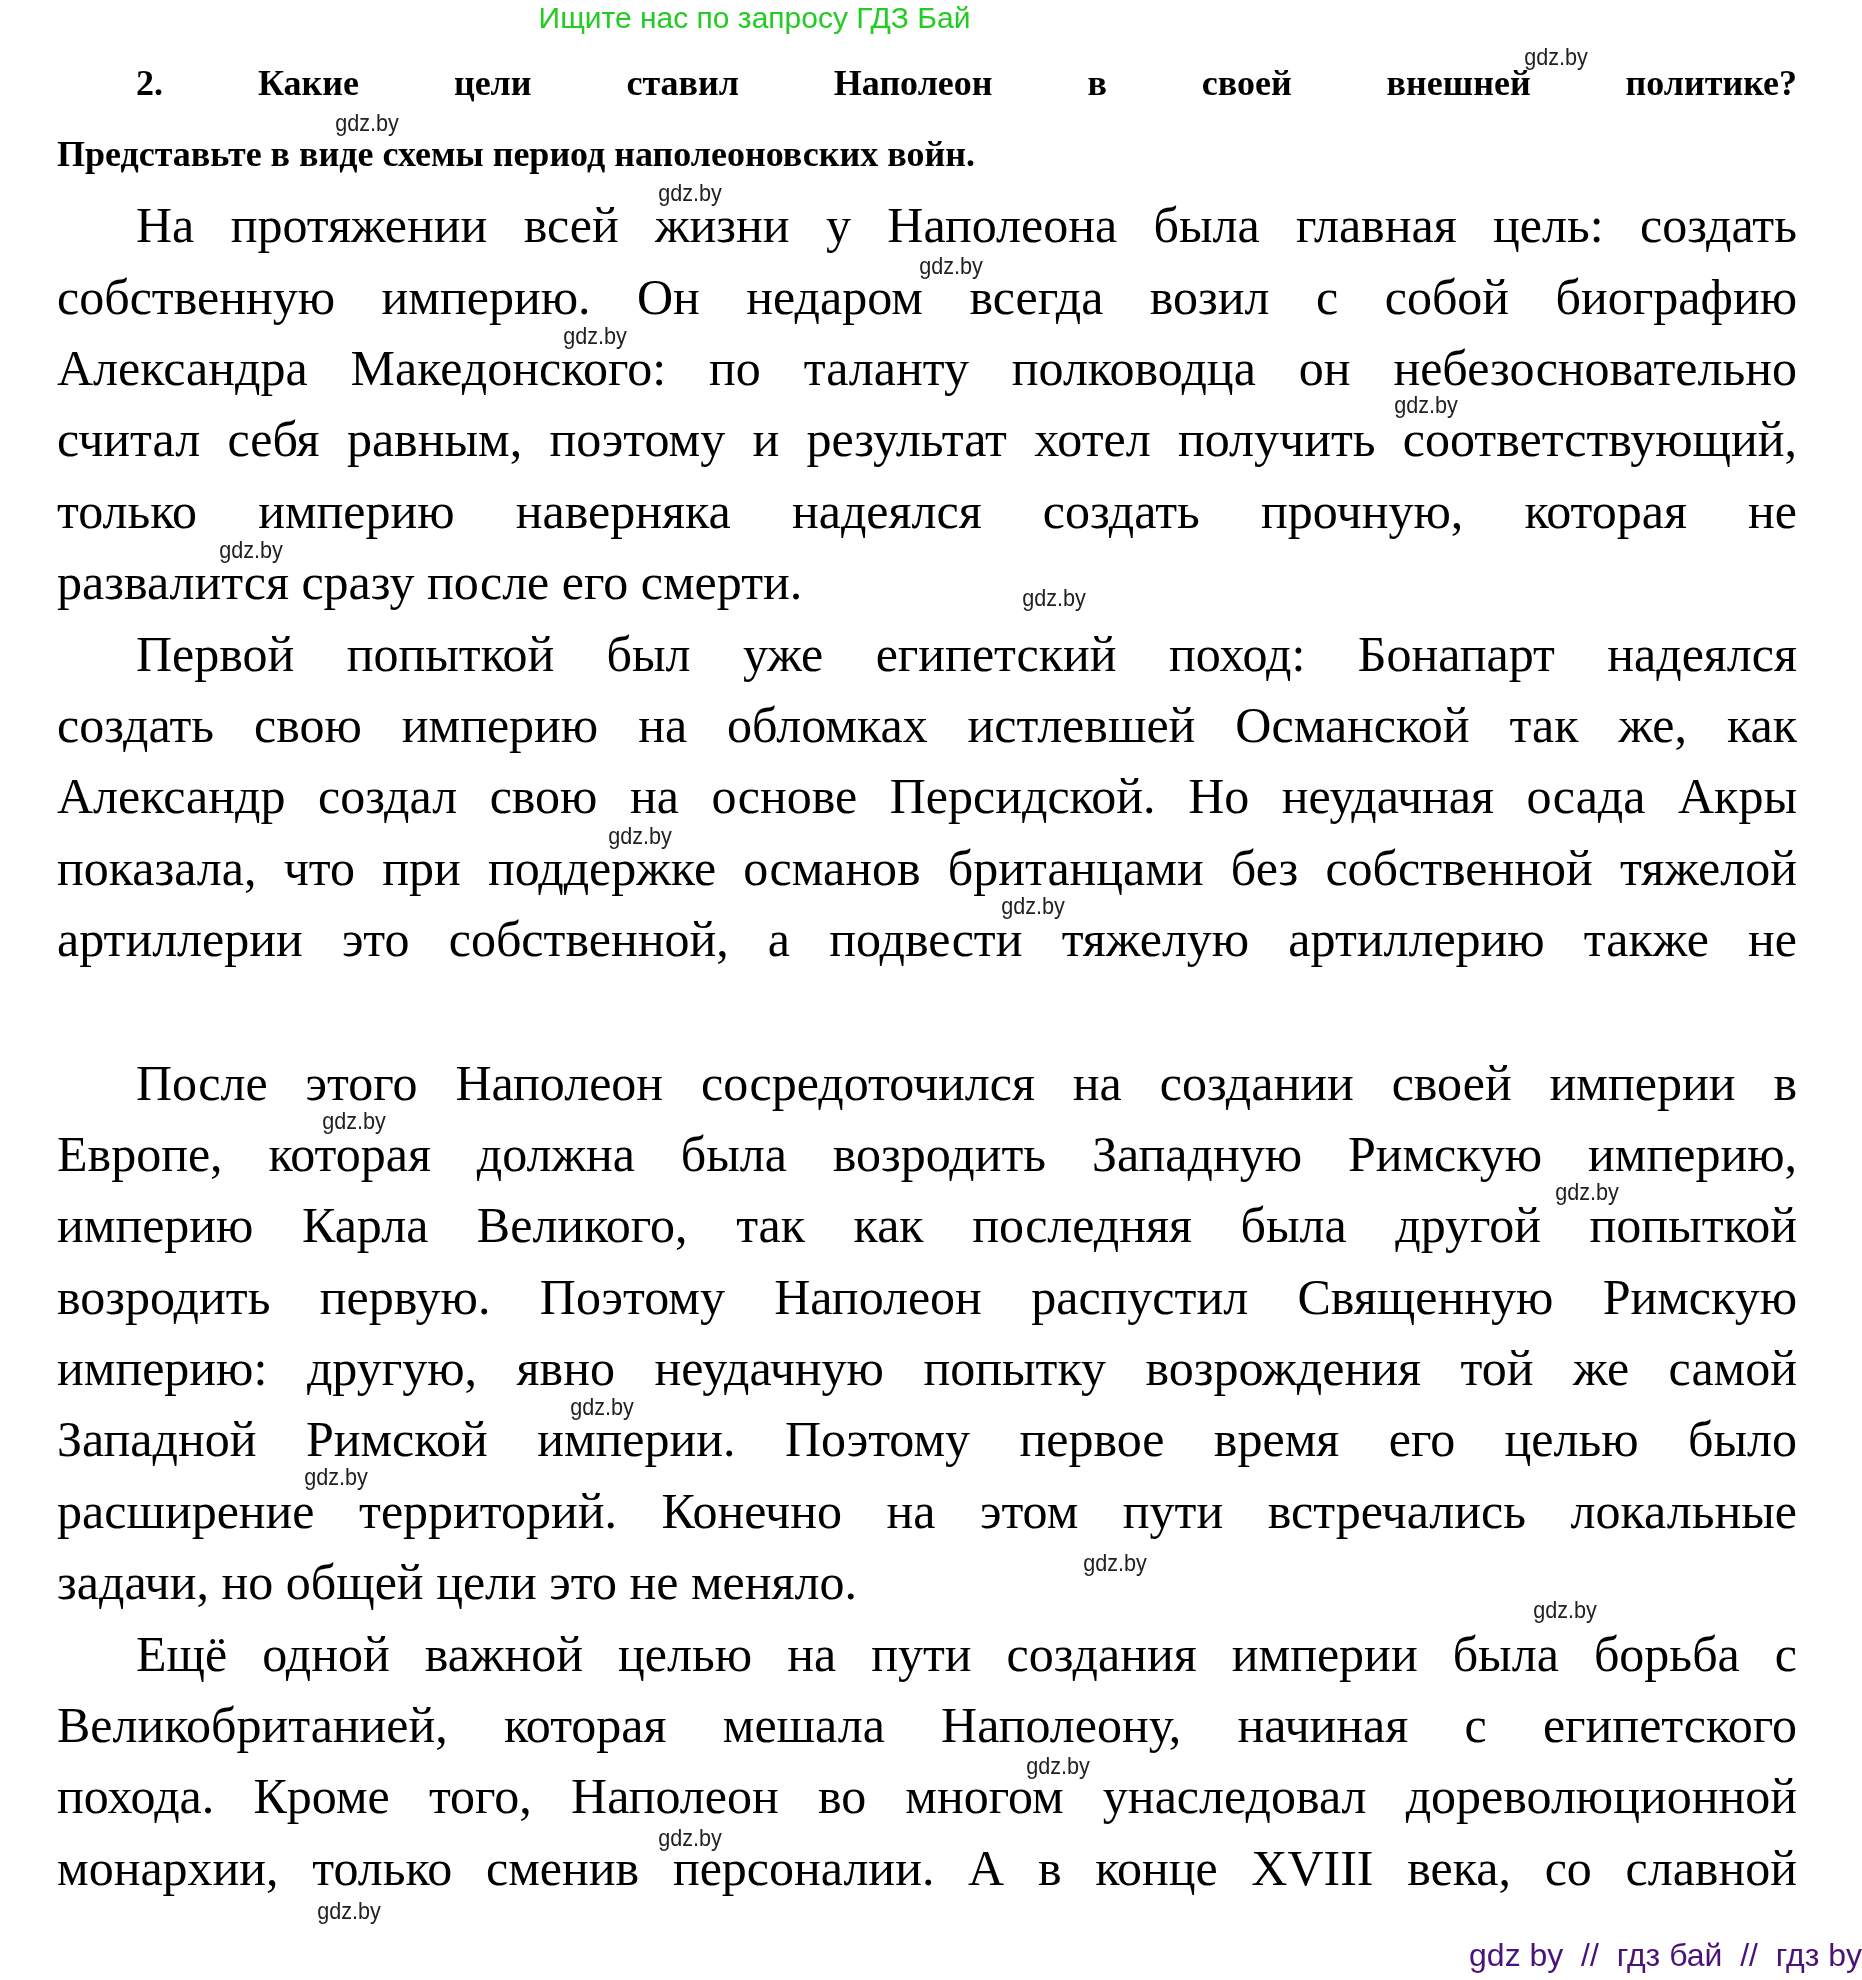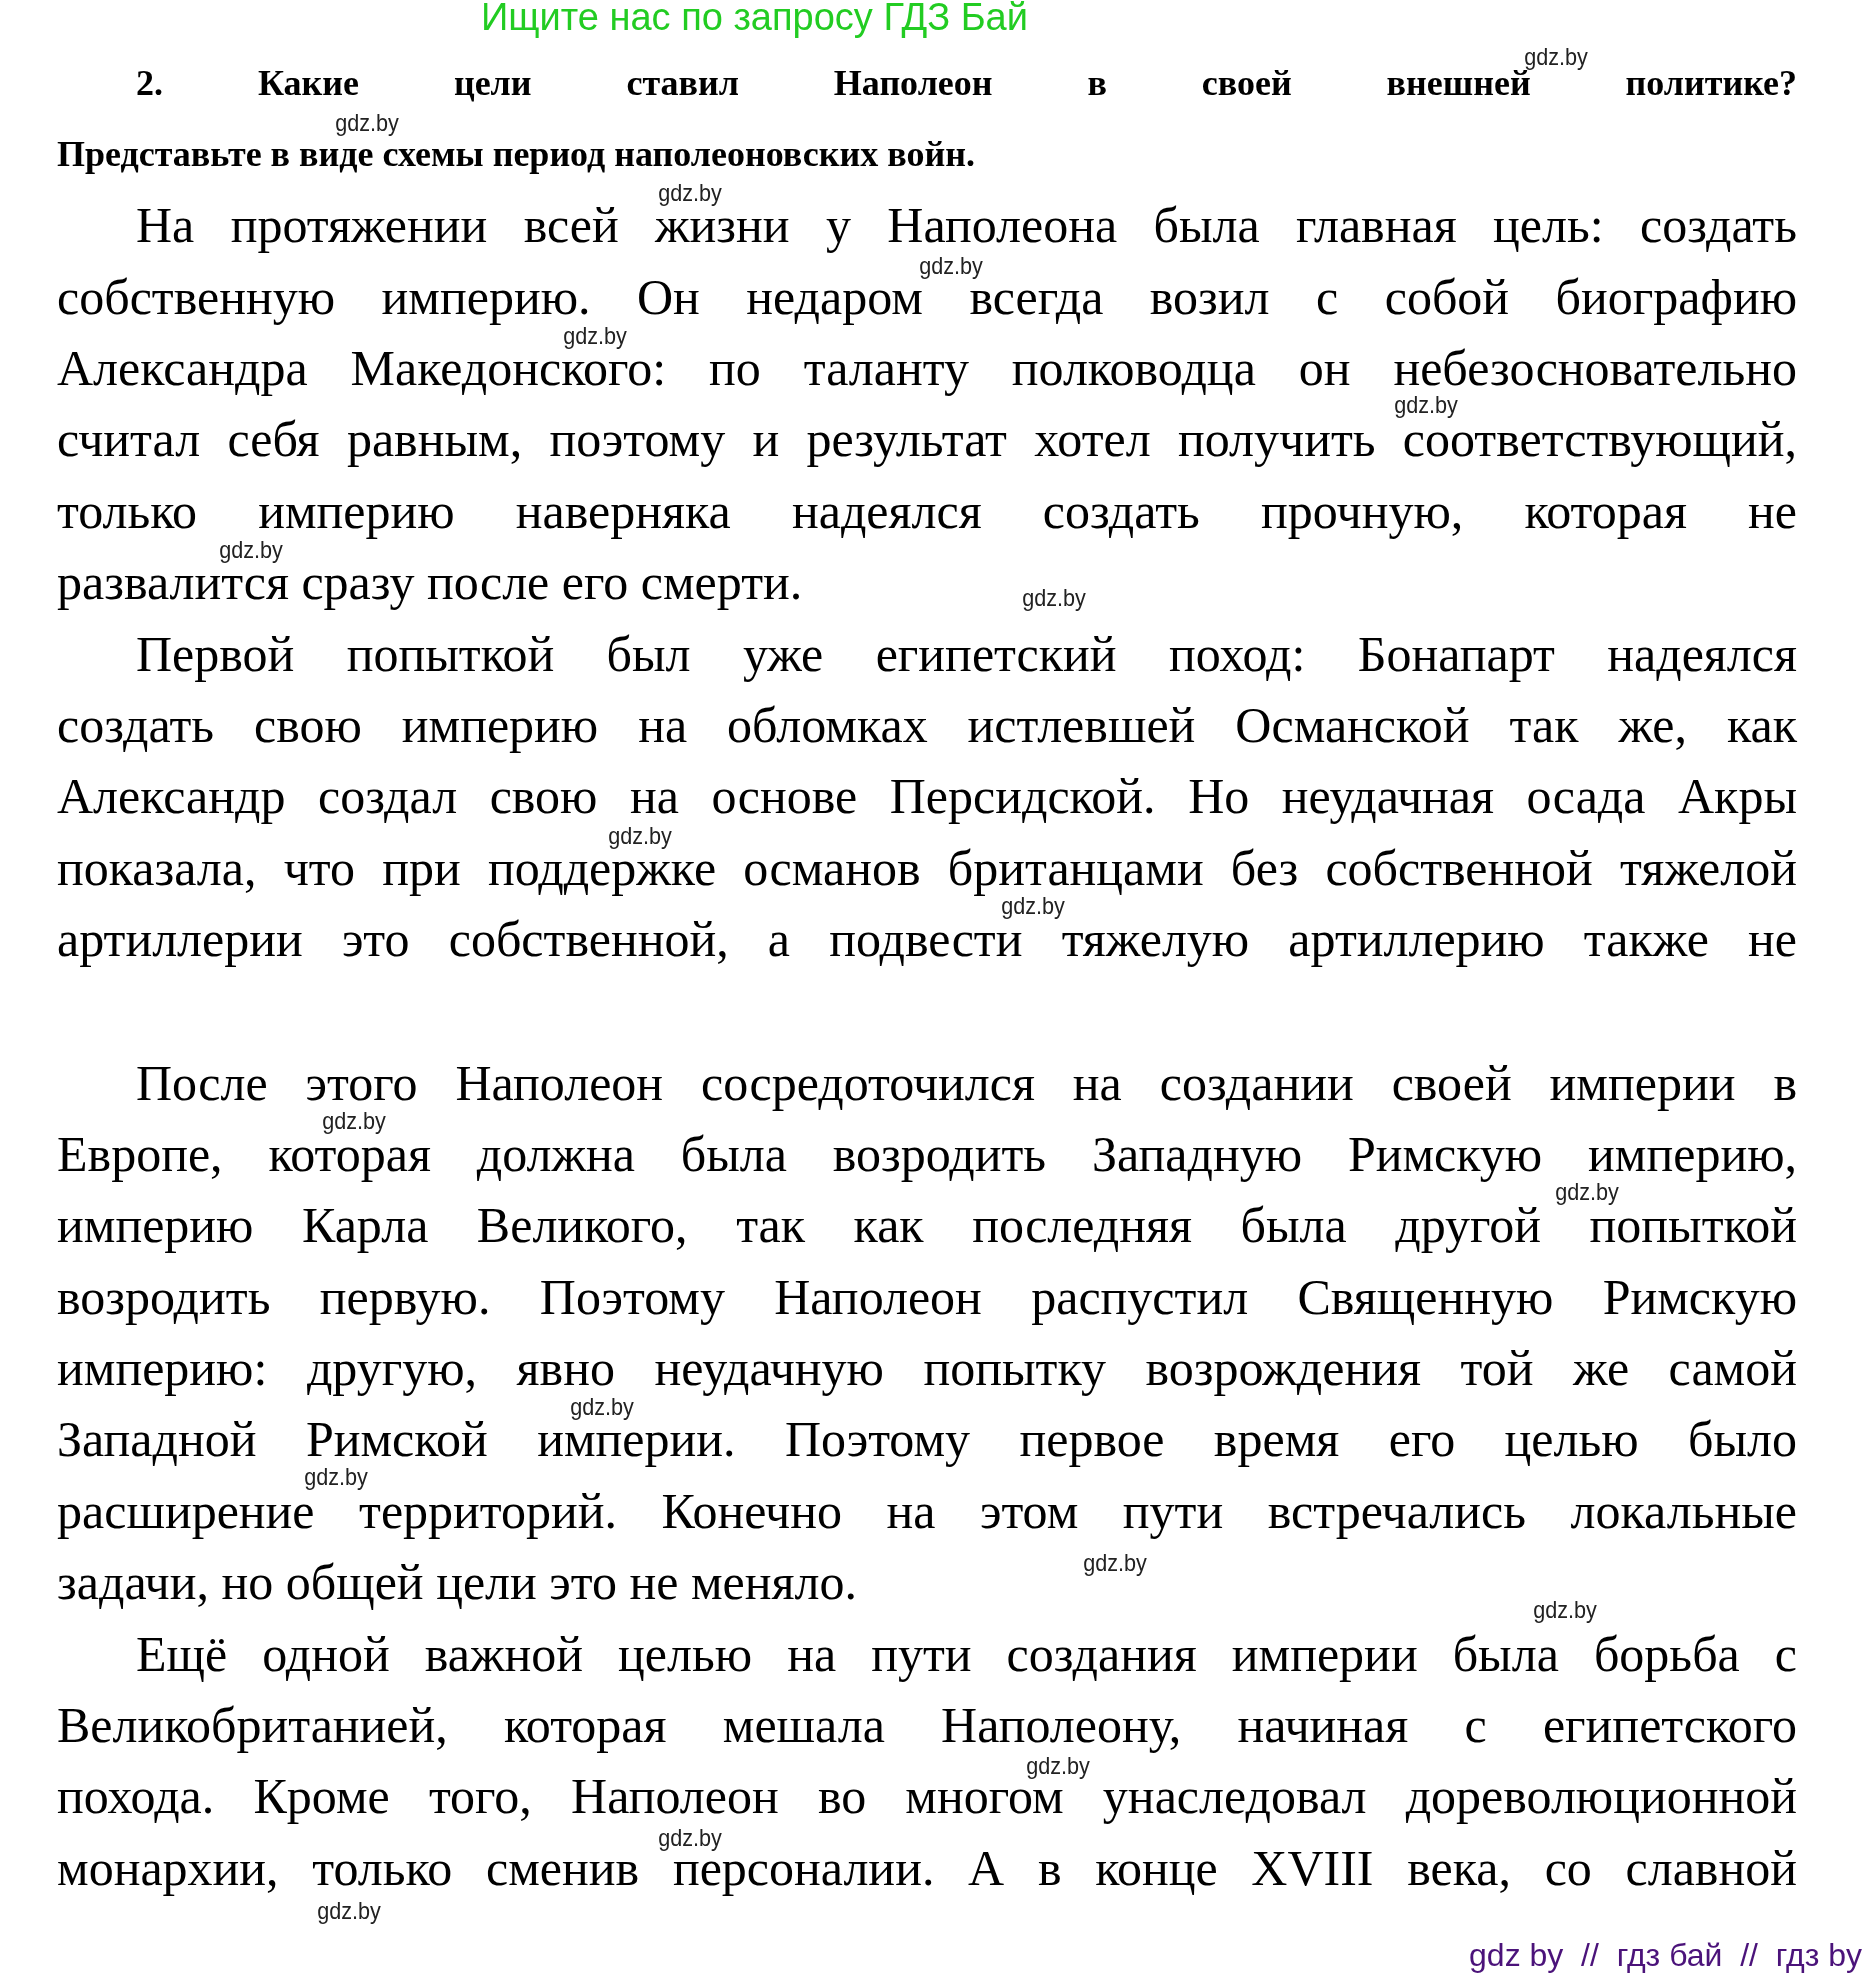--- a/index.html
+++ b/index.html
@@ -1,20 +1,20 @@
 <!DOCTYPE html>
 <html style="font-size:14.8px"><head>
 <meta charset="utf-8">
 <style>
   html, body { margin: 0; padding: 0; background: #ffffff; }
   body { width: 1862px; height: 1981px; position: relative; overflow: hidden; }
   .page { position: absolute; left: 0; top: 0; width: 1862px; height: 1981px; }
   .top-banner {
     position: absolute; left: 0; top: 0; width: 1509px; text-align: center;
-    font-family: "Liberation Sans", sans-serif; font-size: 38px; line-height: 35px;
+    font-family: "Liberation Sans", sans-serif; font-size: 30px; line-height: 35px;
     color: #22cc22;
   }
   .question {
     position: absolute; left: 57px; width: 1740px;
     font-family: Liberation Serif, serif; font-weight: bold;
     font-size: 36px; line-height: 71px; color: #000;
     text-align: justify; text-align-last: justify;
   }
   .question.q1 { top: 48px; text-indent: 79px; }
   .question.q2 { top: 119px; text-align-last: left; }

